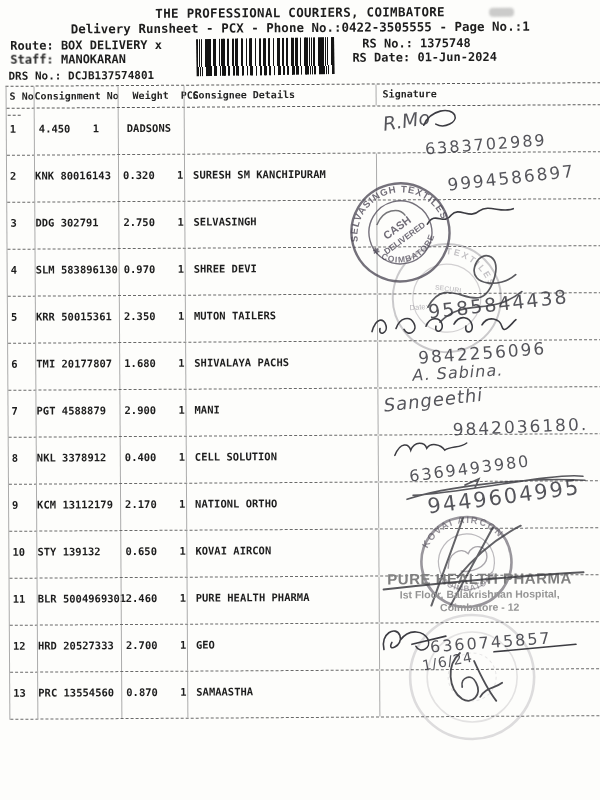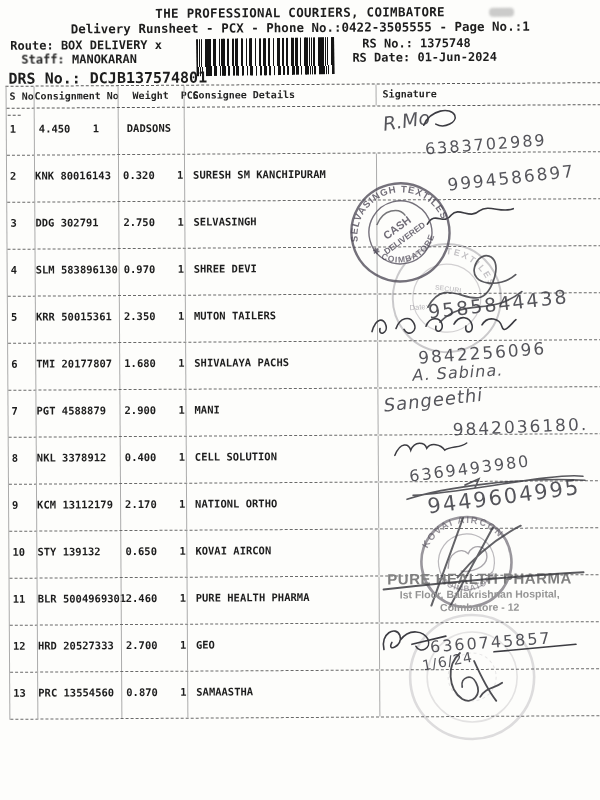--- a/index.html
+++ b/index.html
@@ -4,25 +4,25 @@
 <style>
   html,body{margin:0;padding:0;background:#ddd;}
   .page{position:relative;width:600px;height:800px;background:#fdfdfb;overflow:hidden;
         font-family:"DejaVu Sans Mono",monospace;}
   .doc{position:absolute;inset:0;transform:rotate(-0.35deg);transform-origin:50% 0;}
   .printed{font-weight:700;color:#1d1d1d;}
   .title{position:absolute;left:0;right:0;top:5px;text-align:center;font-size:12.5px;letter-spacing:.3px;}
   .subtitle{position:absolute;left:0;right:0;top:20px;text-align:center;font-size:12.5px;}
   .meta{font-size:12px;text-align:right;}
   .route{position:absolute;left:10px;top:37px;}
-  .staff{position:absolute;left:21px;top:51px;}
+  .staff{position:absolute;left:10px;top:51px;}
   .staff .lbl{filter:blur(.7px);color:#2a2a2a;}
   .rsno{position:absolute;left:362px;top:37px;}
   .rsdate{position:absolute;left:352px;top:51px;}
-  .drs{position:absolute;left:8px;top:68px;font-size:15px;}
+  .drs{position:absolute;left:8px;top:68px;font-size:11px;}
   .barcode{position:absolute;left:196px;top:38px;width:138px;height:37px;
     background-image:
       repeating-linear-gradient(90deg,#141414 0 2px,transparent 2px 5px,#141414 5px 6px,transparent 6px 9px),
       repeating-linear-gradient(90deg,transparent 0 3px,#141414 3px 4px,transparent 4px 11px,#141414 11px 14px);
     transform:rotate(-.6deg);}
   
   .table{position:absolute;left:5px;top:84px;width:594px;border-top:1.6px dashed #5a5a5a;
          border-left:1px solid #ababab;}
   .thead,.tr{display:grid;grid-template-columns:27px 84px 66px 192px auto;}
   .thead{height:21px;border-bottom:1.6px dashed #5a5a5a;}

